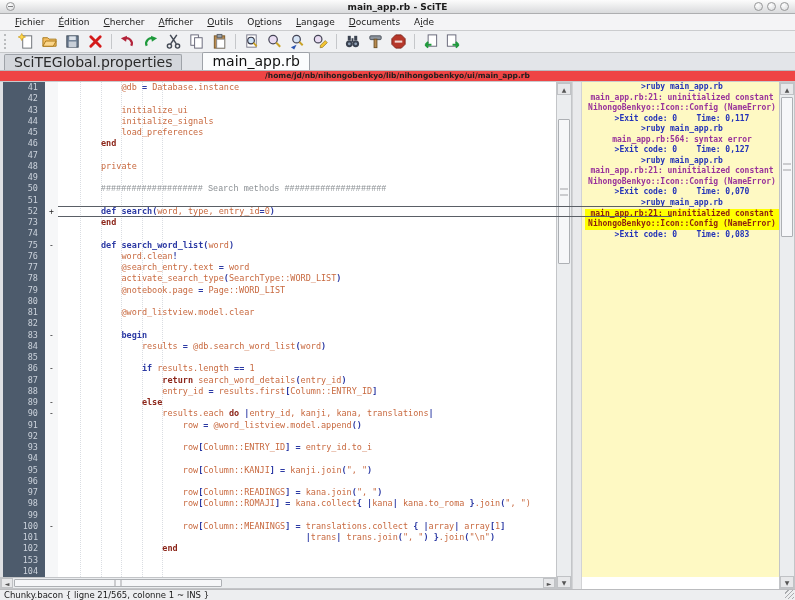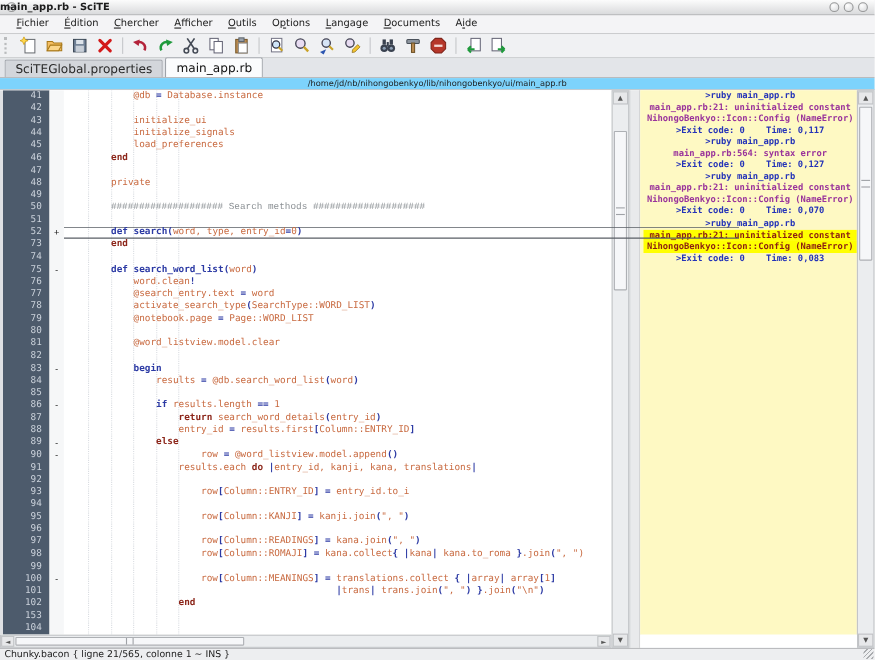--- a/index.html
+++ b/index.html
@@ -4,48 +4,48 @@
 <style>
   html,body{margin:0;padding:0;}
   body{
     width:795px;height:600px;position:relative;overflow:hidden;
     background:#EDEEF0;font-family:"DejaVu Sans","Liberation Sans",sans-serif;
     -webkit-font-smoothing:antialiased;
   }
   
   .titlebar{position:absolute;left:0;top:0;width:795px;height:14px;
     background:linear-gradient(#FCFCFC,#D9DADC);border-bottom:1px solid #ADAEB0;box-sizing:border-box;}
-  .titlebar .title{position:absolute;left:0;right:0;top:1px;
+  .titlebar .title{position:absolute;left:0;right:0;top:1px;text-align:center;
     font-size:9px;font-weight:bold;color:#1c1c1c;line-height:12px;}
   .wbtn{position:absolute;top:2px;width:9px;height:9px;border:1px solid #979899;border-radius:50%;
     background:radial-gradient(circle at 35% 30%,#FEFEFE,#D8D9DB);box-sizing:border-box;}
   .wbtn .dash{position:absolute;left:1px;right:1px;top:3px;height:1px;background:#7d7e80;}
   
   .menubar{position:absolute;left:0;top:14px;width:795px;height:17px;background:#F4F4F6;
     border-bottom:1px solid #CBCCCE;box-sizing:border-box;display:flex;align-items:center;padding-left:8px;}
   .menu-item{font-size:9px;color:#202020;padding:2px 7px;cursor:default;}
   .menu-item u{text-decoration:underline;}
   
   .toolbar{position:absolute;left:0;top:31px;width:795px;height:22px;background:#F0F1F3;
     border-bottom:1px solid #C7C9CB;box-sizing:border-box;display:flex;align-items:center;padding-left:3px;}
   .tgrip{width:5px;height:15px;border-left:2px dotted #B9BBBD;margin:0 4px 0 1px;}
   .tb-btn{width:21px;height:20px;border:none;background:transparent;padding:1px;margin:0 1px;
     display:inline-flex;align-items:center;justify-content:center;}
   .tb-btn svg{display:block;}
   .tb-sep{width:1px;height:15px;background:#C5C7CA;margin:0 4px;}
   
   .tabbar{position:absolute;left:0;top:53px;width:795px;height:18px;background:#E3E5E9;
     border-bottom:1px solid #B9BBBE;box-sizing:border-box;display:flex;align-items:flex-end;padding-left:4px;}
-  .tab{font-size:11px;color:#2a2a2a;padding:2px 9px 2px 9px;border:1px solid #9FA3A9;border-bottom:none;
-    border-radius:2px 2px 0 0;background:#D3D6DB;margin-right:2px;height:11px;line-height:11px;}
+  .tab{font-size:14px;color:#2a2a2a;padding:2px 9px 2px 9px;border:1px solid #9FA3A9;border-bottom:none;
+    border-radius:2px 2px 0 0;background:#D3D6DB;margin-right:20px;height:11px;line-height:11px;}
   .tab.active{background:#FBFCFD;height:13px;line-height:13px;color:#101010;}
   
-  .pathbar{position:absolute;left:0;top:71px;width:795px;height:11px;background:#7dd3fc;
+  .pathbar{position:absolute;left:0;top:71px;width:795px;height:11px;background:#ef4444;
     border-bottom:1px solid #C9CACD;box-sizing:border-box;text-align:center;
-    font-size:7.5px;line-height:10px;color:#1e1e1e;}
+    font-size:7.5px;line-height:10px;color:#1e1e1e;font-weight:bold;}
   
   .main{position:absolute;left:0;top:82px;width:795px;height:507px;background:#FFF;}
   .editor{position:absolute;left:0;top:0;width:672px;height:495px;display:flex;overflow:hidden;background:#FFF;}
   .m-nums{width:45px;box-sizing:border-box;padding-right:7px;text-align:right;
     background:linear-gradient(to right,#DFE1E4 0,#DFE1E4 3px,#4D5B6C 3px);
     color:#CBD2DB;font-family:"DejaVu Sans Mono","Liberation Mono",monospace;font-size:8.5px;}
   .m-fold{width:13px;background:#F6F7F8;text-align:center;color:#222;
     font-family:"DejaVu Sans Mono","Liberation Mono",monospace;font-size:8px;}
   .code{flex:1;position:relative;overflow:hidden;
     font-family:"DejaVu Sans Mono","Liberation Mono",monospace;font-size:8.5px;color:#C8693F;}
@@ -402,22 +402,22 @@
         <div class="cl"></div>
         <div class="cl"><span class="s-d">            @word_listview.model.clear</span></div>
         <div class="cl"></div>
         <div class="cl"><span class="s-k">            begin</span></div>
         <div class="cl"><span class="s-d">                results </span><span class="s-o">=</span><span class="s-d"> @db.search_word_list</span><span class="s-o">(</span><span class="s-d">word</span><span class="s-o">)</span></div>
         <div class="cl"></div>
         <div class="cl"><span class="s-k">                if</span><span class="s-d"> results.length </span><span class="s-o">==</span><span class="s-d"> 1</span></div>
         <div class="cl"><span class="s-m">                    return</span><span class="s-d"> search_word_details</span><span class="s-o">(</span><span class="s-d">entry_id</span><span class="s-o">)</span></div>
         <div class="cl"><span class="s-d">                    entry_id </span><span class="s-o">=</span><span class="s-d"> results.first</span><span class="s-o">[</span><span class="s-d">Column::ENTRY_ID</span><span class="s-o">]</span></div>
         <div class="cl"><span class="s-m">                else</span></div>
+        <div class="cl"><span class="s-d">                    results.each </span><span class="s-m">do</span><span class="s-d"> </span><span class="s-o">|</span><span class="s-d">entry_id, kanji, kana, translations</span><span class="s-o">|</span></div>
         <div class="cl"><span class="s-d">                        row </span><span class="s-o">=</span><span class="s-d"> @word_listview.model.append</span><span class="s-o">()</span></div>
-        <div class="cl"><span class="s-d">                    results.each </span><span class="s-m">do</span><span class="s-d"> </span><span class="s-o">|</span><span class="s-d">entry_id, kanji, kana, translations</span><span class="s-o">|</span></div>
         <div class="cl"></div>
         <div class="cl"><span class="s-d">                        row</span><span class="s-o">[</span><span class="s-d">Column::ENTRY_ID</span><span class="s-o">]</span><span class="s-d"> </span><span class="s-o">=</span><span class="s-d"> entry_id.to_i</span></div>
         <div class="cl"></div>
         <div class="cl"><span class="s-d">                        row</span><span class="s-o">[</span><span class="s-d">Column::KANJI</span><span class="s-o">]</span><span class="s-d"> </span><span class="s-o">=</span><span class="s-d"> kanji.join</span><span class="s-o">(</span><span class="s-d">", "</span><span class="s-o">)</span></div>
         <div class="cl"></div>
         <div class="cl"><span class="s-d">                        row</span><span class="s-o">[</span><span class="s-d">Column::READINGS</span><span class="s-o">]</span><span class="s-d"> </span><span class="s-o">=</span><span class="s-d"> kana.join</span><span class="s-o">(</span><span class="s-d">", "</span><span class="s-o">)</span></div>
         <div class="cl"><span class="s-d">                        row</span><span class="s-o">[</span><span class="s-d">Column::ROMAJI</span><span class="s-o">]</span><span class="s-d"> </span><span class="s-o">=</span><span class="s-d"> kana.collect</span><span class="s-o">{</span><span class="s-d"> </span><span class="s-o">|</span><span class="s-d">kana</span><span class="s-o">|</span><span class="s-d"> kana.to_roma </span><span class="s-o">}</span><span class="s-d">.join</span><span class="s-o">(</span><span class="s-d">", ")</span></div>
         <div class="cl"></div>
         <div class="cl"><span class="s-d">                        row</span><span class="s-o">[</span><span class="s-d">Column::MEANINGS</span><span class="s-o">]</span><span class="s-d"> </span><span class="s-o">=</span><span class="s-d"> translations.collect </span><span class="s-o">{</span><span class="s-d"> </span><span class="s-o">|</span><span class="s-d">array</span><span class="s-o">|</span><span class="s-d"> array</span><span class="s-o">[</span><span class="s-d">1</span><span class="s-o">]</span></div>
         <div class="cl"><span class="s-d">                                                </span><span class="s-o">|</span><span class="s-d">trans</span><span class="s-o">|</span><span class="s-d"> trans.join</span><span class="s-o">(</span><span class="s-d">", "</span><span class="s-o">)</span><span class="s-d"> </span><span class="s-o">}</span><span class="s-d">.join</span><span class="s-o">(</span><span class="s-d">"\n"</span><span class="s-o">)</span></div>

